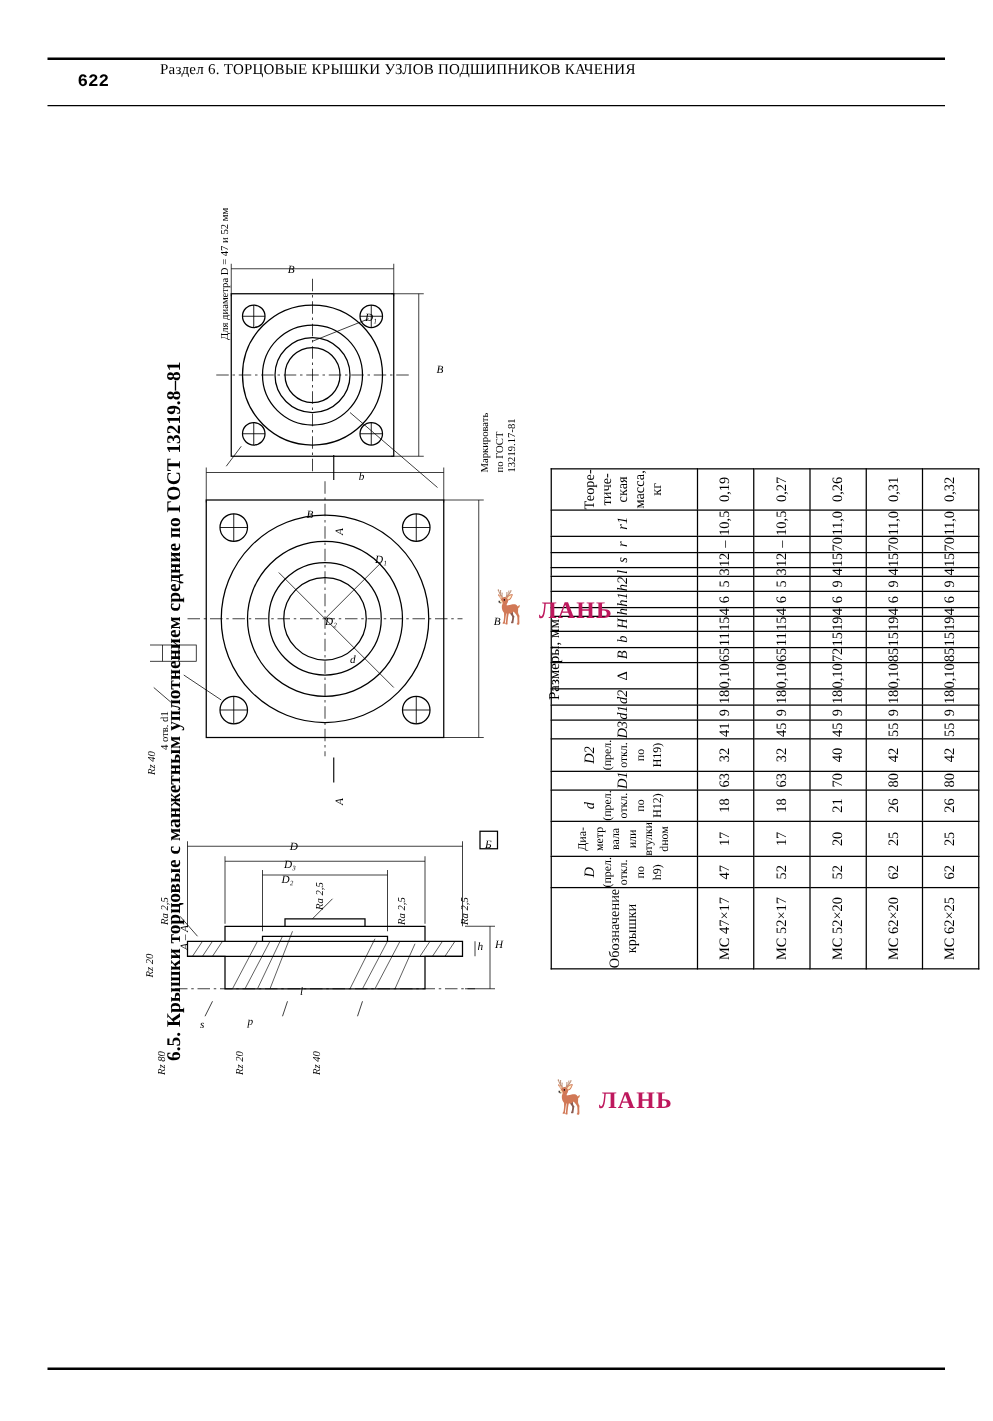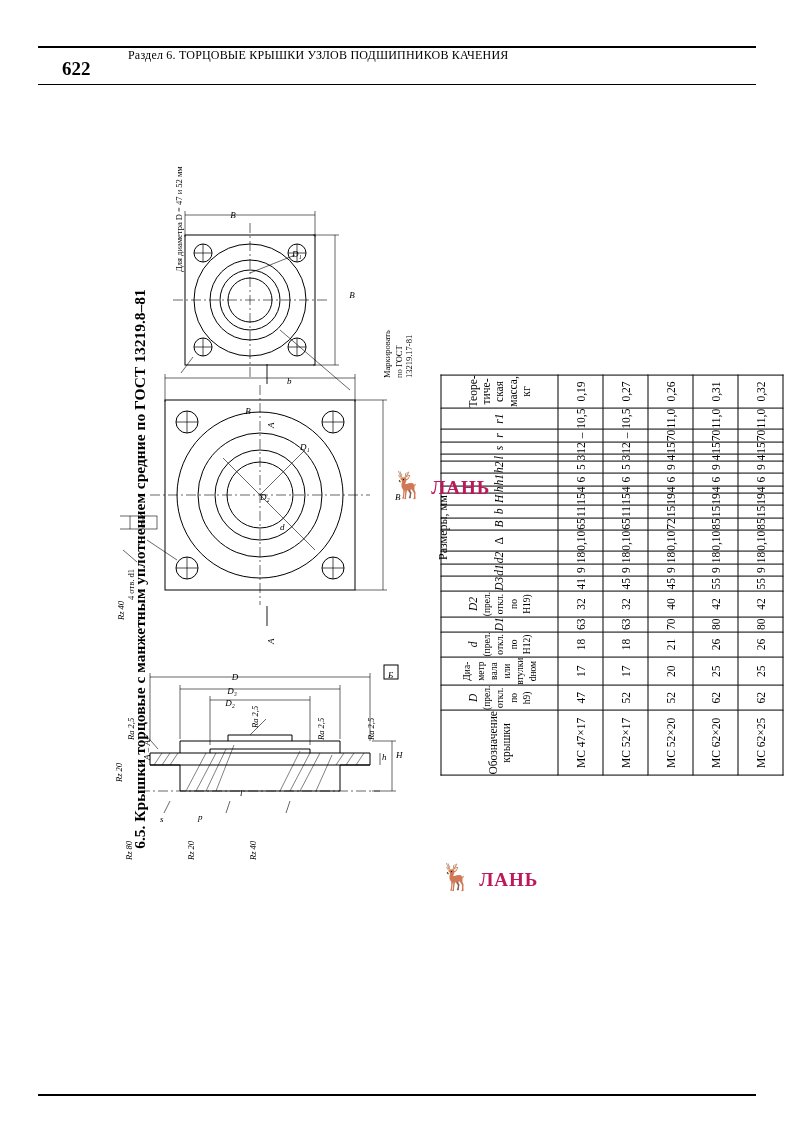--- a/index.html
+++ b/index.html
@@ -16,21 +16,21 @@
   }
   
   .rule-top {
     position:absolute; left:38px; top:46px; width:718px; height:2px; background:#000;
   }
   .rule-bottom {
     position:absolute; left:38px; top:1094px; width:718px; height:2px; background:#000;
   }
   .page-num {
     position:absolute; left:62px; top:58px;
-    font-size:19px; font-weight:bold;
+    font-size:14px; font-weight:bold;font-family:Liberation Mono, monospace;
   }
   .head-title {
     position:absolute; left:128px; top:48px;
     font-size:12px; letter-spacing:0.2px;
   }
   .rule-head {
     position:absolute; left:38px; top:84px; width:718px; height:1px; background:#000;
   }
 
   

